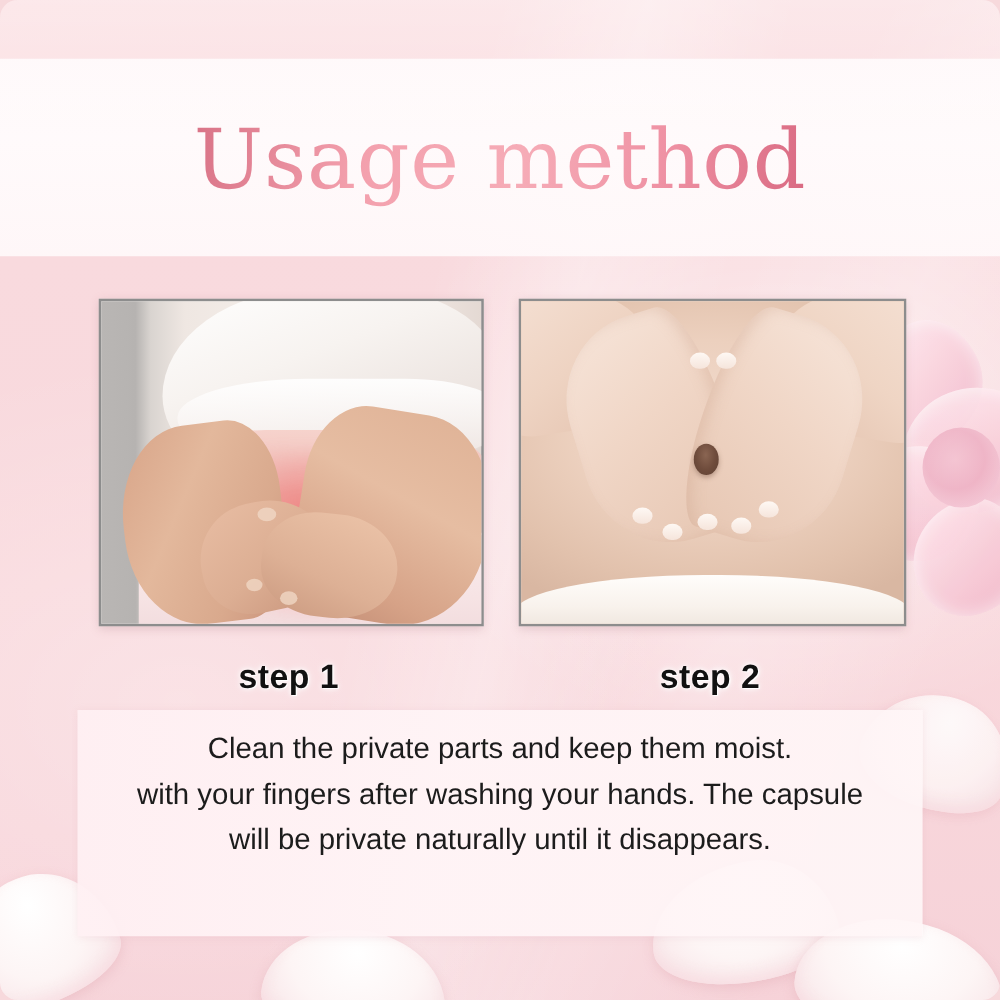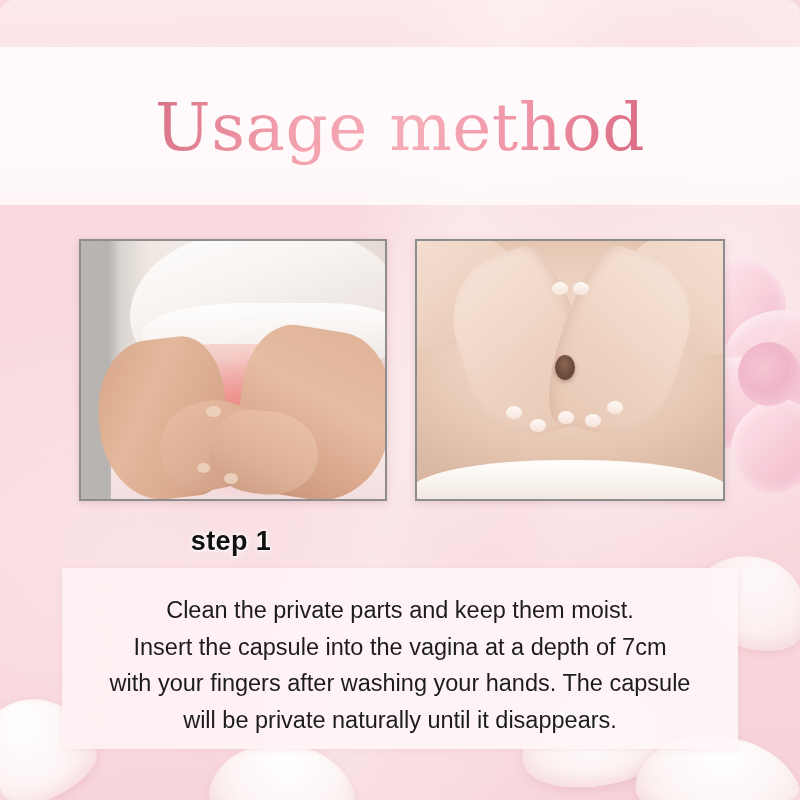--- a/index.html
+++ b/index.html
@@ -126,21 +126,21 @@
   .steplab{position:absolute;top:524px;height:34px;line-height:34px;text-align:center;
       font-size:27px;font-weight:700;color:#111;letter-spacing:.4px;
       text-shadow:0 0 4px #fff,0 0 7px rgba(255,255,255,.85),1px 1px 0 rgba(255,255,255,.9);}
   #step1{left:79px;width:304px;}
   #step2{left:415px;width:306px;}
 
   
   .textcard{position:absolute;left:62px;top:568px;width:676px;height:181px;
       background:linear-gradient(105deg,rgba(255,240,243,.93) 0%,rgba(255,244,246,.95) 42%,rgba(255,246,247,.92) 100%);
       box-shadow:0 1px 6px rgba(214,160,172,.18);}
-  .body-copy{position:absolute;left:62px;top:592px;width:676px;
+  .body-copy{position:absolute;left:62px;top:580px;width:676px;
       text-align:center;color:#1c1c1c;font-size:23.5px;line-height:36.5px;font-weight:400;}
   .body-copy span{display:block;}
 </style>
 </head>
 <body>
 
 <div id="stage">
 
   <div class="rose">
     <div class="pet p1"></div>
@@ -193,22 +193,22 @@
       <div class="nail" style="left:29%;top:64%;"></div>
       <div class="nail" style="left:37%;top:69%;"></div>
       <div class="nail" style="left:46%;top:66%;"></div>
       <div class="nail" style="left:55%;top:67%;"></div>
       <div class="nail" style="left:62%;top:62%;"></div>
       <div class="waist"></div>
     </div>
   </div>
 
   <div class="steplab" id="step1">step 1</div>
+  <div class="steplab" id="step2">step 2</div>
 
   <div class="textcard"></div>
   <div class="body-copy">
     <span>Clean the private parts and keep them moist.</span>
-    <span>Insert the capsule into the vagina at a depth of 7cm</span>
     <span>with your fingers after washing your hands. The capsule</span>
     <span>will be private naturally until it disappears.</span>
   </div>
 
 </div>
 
 </body></html>

